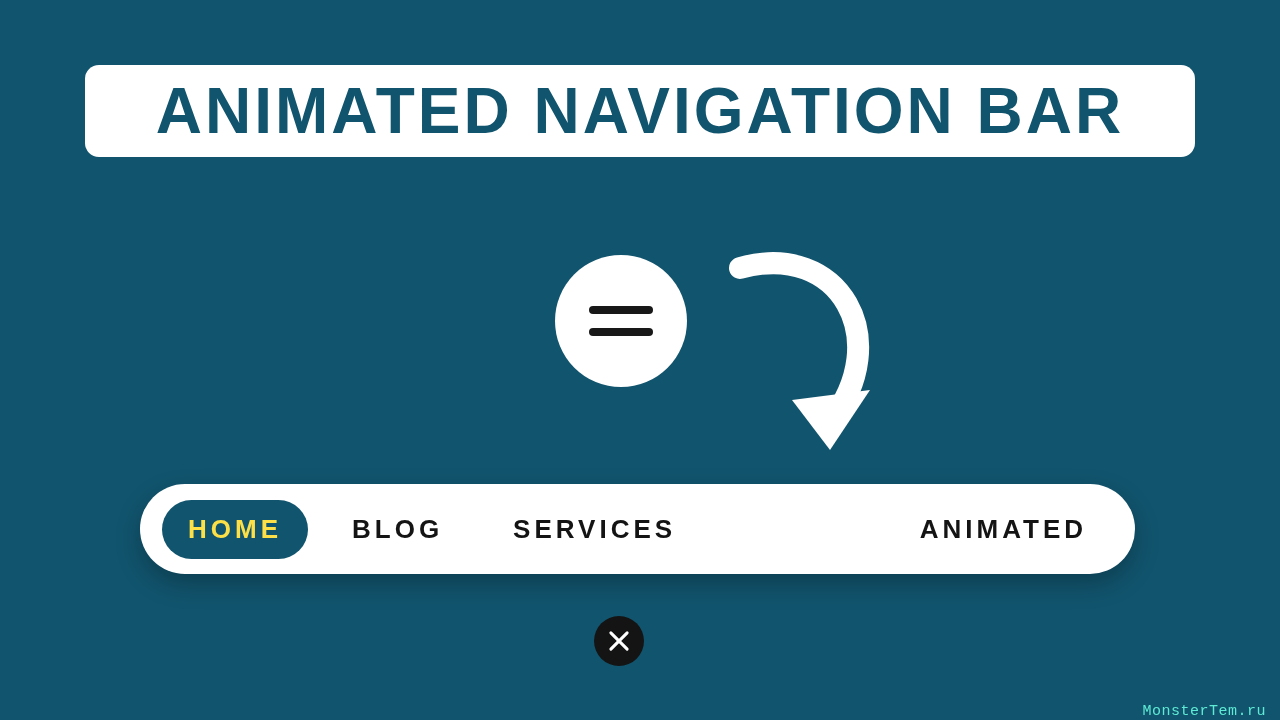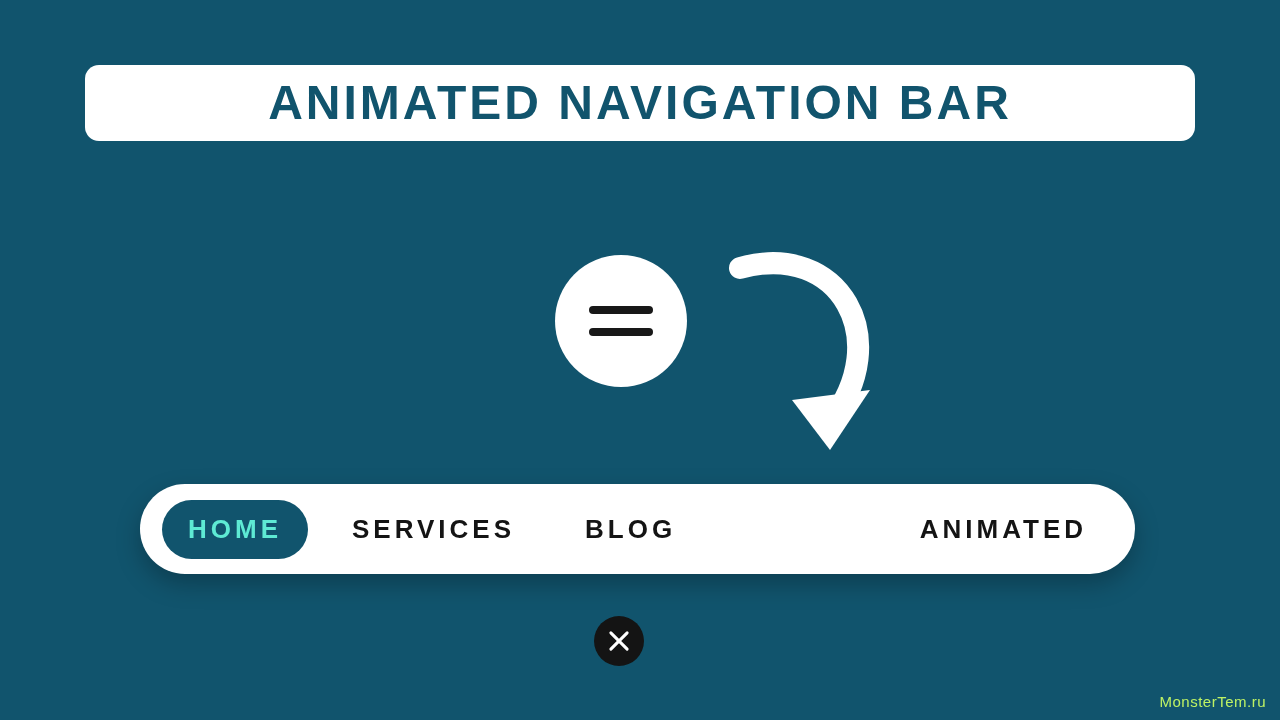--- a/index.html
+++ b/index.html
@@ -15,21 +15,21 @@
     left: 85px;
     right: 85px;
     background: #ffffff;
     border-radius: 14px;
     padding: 14px 30px;
     text-align: center;
   }
   .title-text {
     color: #11546d;
     font-weight: 800;
-    font-size: 48px;
+    font-size: 64px;
     letter-spacing: 3px;
     line-height: 1;
   }
   .hamburger-circle {
     position: absolute;
     top: 255px;
     left: 555px;
     width: 132px;
     height: 132px;
     background: #ffffff;
@@ -73,21 +73,21 @@
     font-size: 26px;
     letter-spacing: 4px;
     color: #141414;
     padding: 14px 26px;
     border-radius: 40px;
     cursor: pointer;
     white-space: nowrap;
   }
   .nav-item.active {
     background: #11546d;
-    color: #5eead4;
+    color: #fde047;
   }
   .nav-spacer { flex: 1; }
   .close-circle {
     position: absolute;
     top: 616px;
     left: 594px;
     width: 50px;
     height: 50px;
     background: #141414;
     border-radius: 50%;
@@ -108,26 +108,26 @@
     left: 0;
     width: 26px;
     height: 3px;
     background: #ffffff;
     border-radius: 2px;
   }
   .close-x::before { transform: translateY(-50%) rotate(45deg); }
   .close-x::after  { transform: translateY(-50%) rotate(-45deg); }
   .watermark {
     position: absolute;
-    bottom: 10px;
+    bottom: 0;
     right: 14px;
-    color: #bef264;
+    color: #5eead4;
     font-size: 15px;
     letter-spacing: 0.5px;
-    font-family: Liberation Sans, sans-serif;
+    font-family: Liberation Mono, monospace;
   }
 </style>
 </head>
 <body>
 
 <div class="title-banner">
   <div class="title-text">ANIMATED NAVIGATION BAR</div>
 </div>
 
 <div class="hamburger-circle">
@@ -137,22 +137,22 @@
 
 <div class="arrow-wrap">
   <svg viewBox="0 0 170 210" width="170" height="210">
     <path d="M 20 18 C 120 -10 175 90 110 172" fill="none" stroke="#ffffff" stroke-width="22" stroke-linecap="round"></path>
     <path d="M 72 150 L 110 200 L 150 140 Z" fill="#ffffff"></path>
   </svg>
 </div>
 
 <nav class="navbar">
   <div class="nav-item active">HOME</div>
+  <div class="nav-item">BLOG</div>
   <div class="nav-item">SERVICES</div>
-  <div class="nav-item">BLOG</div>
   <div class="nav-spacer"></div>
   <div class="nav-item">ANIMATED</div>
 </nav>
 
 <div class="close-circle">
   <span class="close-x"></span>
 </div>
 
 <div class="watermark">MonsterTem.ru</div>
 

